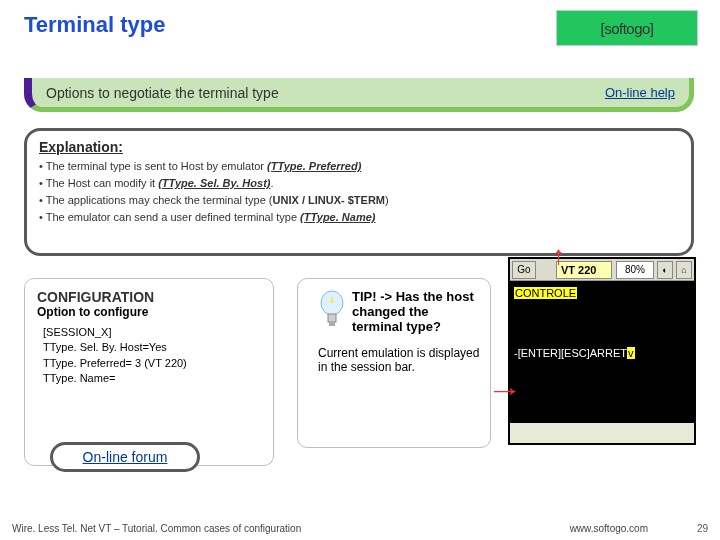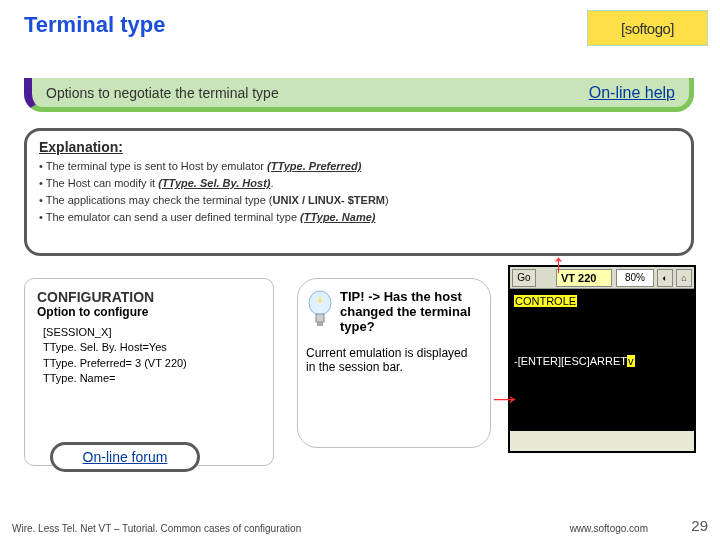--- a/index.html
+++ b/index.html
@@ -1,51 +1,51 @@
 <!DOCTYPE html>
 <html><head>
 <meta charset="utf-8">
 <style>
   * { margin:0; padding:0; box-sizing:border-box; }
   body { width:720px; height:540px; font-family:Arial,Helvetica,sans-serif; background:#fff; color:#000; position:relative; overflow:hidden; }
   .header { height:58px; position:relative; }
   .page-title { position:absolute; left:24px; top:12px; font-size:22px; font-weight:bold; color:#1d4ed8; }
-  .logo { position:absolute; right:12px; top:10px; width:121px; height:36px; background:#fde047; display:flex; align-items:center; justify-content:center; font-size:15px; color:#333; border:1px solid #b5d8cc; letter-spacing:-0.5px; }
+  .logo { position:absolute; right:22px; top:10px; width:142px; height:36px; background:#22c55e; display:flex; align-items:center; justify-content:center; font-size:15px; color:#333; border:1px solid #b5d8cc; letter-spacing:-0.5px; }
   .banner { position:absolute; left:24px; top:78px; width:670px; height:34px; background:#c8e4b8; border-bottom:5px solid #7fc558; border-left:8px solid #4c1d95; border-right:5px solid #7fc558; border-radius:0 0 18px 18px; display:flex; align-items:center; justify-content:space-between; padding:0 14px; }
   .banner-title { font-size:14px; color:#333; }
-  .help-link { font-size:16px; color:#003a9e; text-decoration:underline;text-align:right; }
+  .help-link { font-size:13px; color:#003a9e; text-decoration:underline;text-align:right; }
   .explain-box { position:absolute; left:24px; top:128px; width:670px; height:128px; border:3px solid #5a5a5a; border-radius:16px; padding:8px 12px; }
   .explain-heading { font-size:14px; font-weight:bold; text-decoration:underline; color:#2b2b2b; margin-bottom:4px; }
   .bullet { font-size:11px; color:#333; margin:5px 0; }
   .bullet .u { font-weight:bold; font-style:italic; text-decoration:underline; }
   .bullet .b { font-weight:bold; }
   .config-box { position:absolute; left:24px; top:278px; width:250px; height:188px; border:1px solid #bfbfbf; border-radius:10px; padding:10px 12px; }
   .config-heading { font-size:14px; font-weight:bold; color:#333; }
   .config-sub { font-size:11px; margin:8px 0 6px; }
   .config-opt { font-size:12px; font-weight:bold; margin-bottom:6px; }
   .config-lines { font-size:11px; line-height:1.4; padding-left:6px; }
   .forum-pill { position:absolute; left:50px; top:442px; width:150px; height:30px; border:3px solid #5a5a5a; border-radius:16px; display:flex; align-items:center; justify-content:center; background:#fff; }
   .forum-link { font-size:14px; color:#003a9e; text-decoration:underline; }
-  .tip-box { position:absolute; left:297px; top:278px; width:194px; height:170px; border:1px solid #bfbfbf; border-radius:20px; padding:10px 10px 10px 8px; display:flex; flex-direction:column; }
+  .tip-box { position:absolute; left:297px; top:278px; width:194px; height:170px; border:1px solid #bfbfbf; border-radius:10px; padding:10px 10px 10px 20px; display:flex; flex-direction:column; }
   .tip-top { display:flex; align-items:flex-start; gap:6px; margin-bottom:12px; }
   .bulb { width:28px; height:44px; flex-shrink:0; }
   .tip-text { font-size:13px; font-weight:bold; }
   .tip-sub { font-size:12px; font-weight:normal; }
-  .emulator { position:absolute; left:508px; top:265px; width:188px; height:188px; border:2px solid #000; background:#e9e9d8; }
+  .emulator { position:absolute; left:508px; top:257px; width:188px; height:188px; border:2px solid #000; background:#e9e9d8; }
   .emu-top { height:22px; background:#dcdccc; border-bottom:1px solid #999; display:flex; align-items:center; font-size:11px; }
   .emu-btn1 { width:24px; height:18px; border:1px solid #888; margin-left:2px; display:flex; align-items:center; justify-content:center; font-size:10px; background:#e0e0d0; }
   .emu-field { width:56px; height:18px; border:1px solid #888; margin-left:20px; background:#ffffb0; display:flex; align-items:center; padding-left:4px; font-size:11px; font-weight:bold; }
   .emu-pct { width:38px; height:18px; border:1px solid #888; margin-left:4px; background:#fff; display:flex; align-items:center; justify-content:center; font-size:10px; }
   .emu-sp { width:16px; height:18px; border:1px solid #888; margin-left:3px; background:#e0e0d0; display:flex; align-items:center; justify-content:center; font-size:9px; }
   .emu-body { background:#000; color:#fff; font-family:Liberation Sans, sans-serif; font-size:11px; padding:6px 4px; height:142px; position:relative; }
   .hl { background:#ffff20; color:#000; padding:0 1px; }
   .red-arrow-r { position:absolute; color:#ff2b2b; font-size:26px; font-weight:bold; transform:scaleX(1.4); line-height:0.5; }
   .red-arrow-t { position:absolute; color:#ff2b2b; font-size:26px; font-weight:bold; line-height:0.5; }
   .footer { position:absolute; bottom:6px; left:12px; right:12px; font-size:10px; color:#444; display:flex; justify-content:space-between; }
-  .page-num { position:absolute; bottom:6px; right:12px; font-size:15px; color:#555; }
+  .page-num { position:absolute; bottom:6px; right:12px; font-size:10px; color:#555; }
 </style>
 </head>
 <body>
 
 <div class="header">
   <div class="page-title">Terminal type</div>
   <div class="logo">[softogo]</div>
 </div>
 
 <div class="banner">

